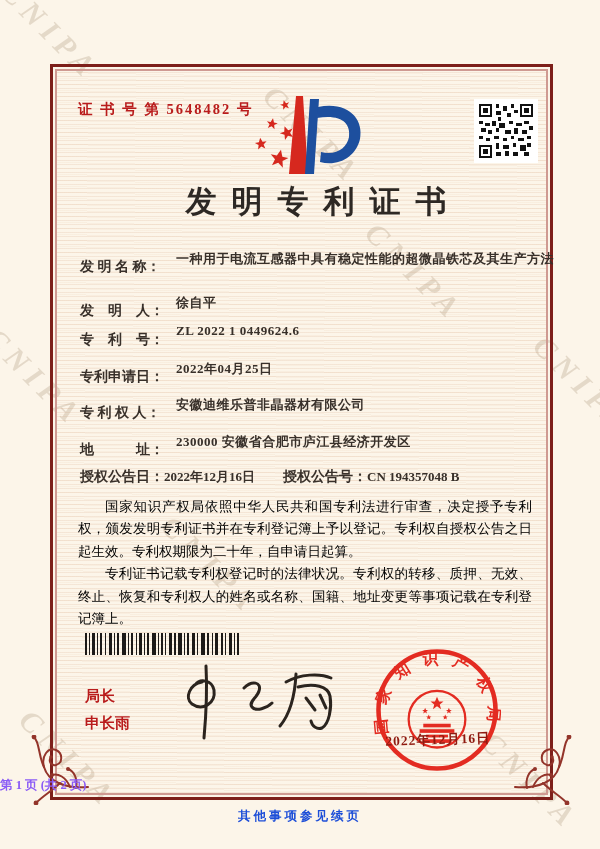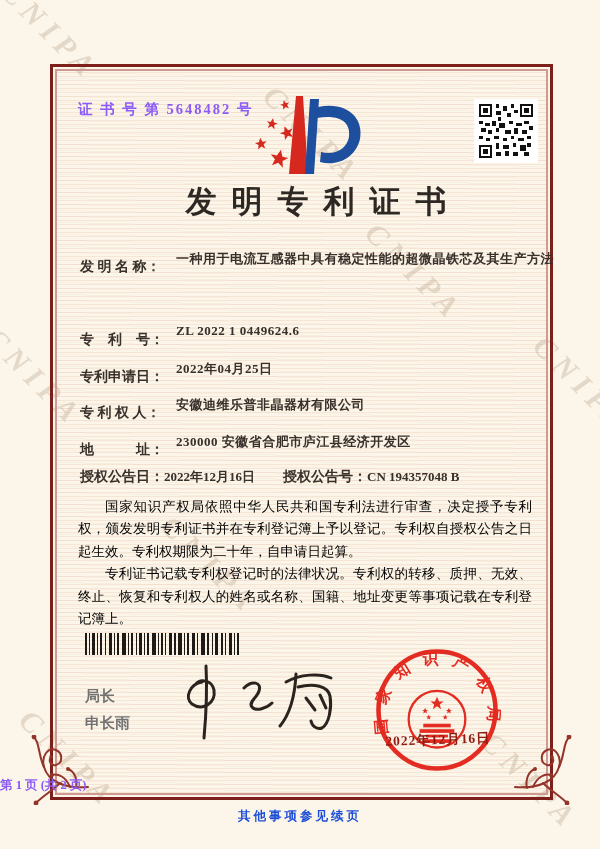--- a/index.html
+++ b/index.html
@@ -27,42 +27,42 @@
     position:absolute;inset:2px;border:2px solid #cf9a92;
   }
   .frame-pattern{
     position:absolute;inset:4px;
     background:
       repeating-linear-gradient(0deg, rgba(208,152,116,0.17) 0 1px, rgba(208,152,116,0) 1px 4px),
       repeating-linear-gradient(1.2deg, rgba(222,178,140,0.10) 0 1px, rgba(222,178,140,0) 1px 6px);
   }
   .cert-no{
     position:absolute;left:78px;top:100px;
-    font-size:14.5px;font-weight:bold;letter-spacing:2px;color:#8b5cf6;
+    font-size:14.5px;font-weight:bold;letter-spacing:2px;color:#b91c1c;
   }
   .logo{position:absolute;left:242px;top:95px;}
   .qr{position:absolute;left:474px;top:99px;width:64px;height:64px;background:#ffffff;
       display:flex;align-items:center;justify-content:center;}
   .title{
     position:absolute;left:0;top:181px;width:600px;text-align:center;
     font-size:31px;font-weight:bold;letter-spacing:15px;text-indent:15px;color:#2d2824;margin-left:16px;
   }
   .field-row{position:absolute;left:80px;font-size:14px;font-weight:bold;white-space:nowrap;}
   .field-label{display:inline-block;width:96px;white-space:pre;vertical-align:top;margin-top:8px;}
   .field-value{font-size:13px;letter-spacing:0.5px;margin-top:8px;}
   .grant-row{position:absolute;left:80px;top:468px;font-size:14px;font-weight:bold;white-space:nowrap;}
   .grant-pair2{margin-left:28px;}
   .grant-value{font-size:13px;}
   .paragraphs{
     position:absolute;left:78px;top:496px;width:454px;
     font-size:13.5px;line-height:1.66;text-align:justify;color:#000000;font-weight:500;
   }
   .paragraphs p{margin:0;text-indent:2em;}
   .barcode{position:absolute;left:85px;top:633px;}
-  .director{position:absolute;left:85px;top:683px;font-size:15px;font-weight:bold;line-height:1.8;color:#737373;}
+  .director{position:absolute;left:85px;top:683px;font-size:15px;font-weight:bold;line-height:1.8;color:#b91c1c;}
   .signature{position:absolute;left:168px;top:660px;}
   .seal{position:absolute;left:373px;top:646px;}
   .seal-date{
     position:absolute;left:362px;top:731px;width:152px;text-align:center;
     font-size:13.5px;font-weight:bold;color:#8f1a10;letter-spacing:1px;
     transform:rotate(-2deg);white-space:nowrap;
   }
   .page-info{
     position:absolute;left:0;top:777px;width:600px;text-align:left;
     font-size:12.5px;font-weight:bold;color:#8b5cf6;
@@ -197,20 +197,23 @@
           <rect x="24" y="26" width="3" height="2"></rect>
       </g>
     </svg>
   </div>
 
   <div class="title">发明专利证书</div>
 
   <div class="field-row" style="top:250px;">
     <span class="field-label">发 明 名 称：</span><span class="field-value">一种用于电流互感器中具有稳定性能的超微晶铁芯及其生产方法</span>
   </div>
+  <div class="field-row" style="top:294px;">
+    <span class="field-label">发　明　人：</span><span class="field-value">徐自平</span>
+  </div>
   <div class="field-row" style="top:323px;">
     <span class="field-label">专　利　号：</span><span class="field-value">ZL 2022 1 0449624.6</span>
   </div>
   <div class="field-row" style="top:360px;">
     <span class="field-label">专利申请日：</span><span class="field-value">2022年04月25日</span>
   </div>
   <div class="field-row" style="top:396px;">
     <span class="field-label">专 利 权 人：</span><span class="field-value">安徽迪维乐普非晶器材有限公司</span>
   </div>
   <div class="field-row" style="top:433px;">

